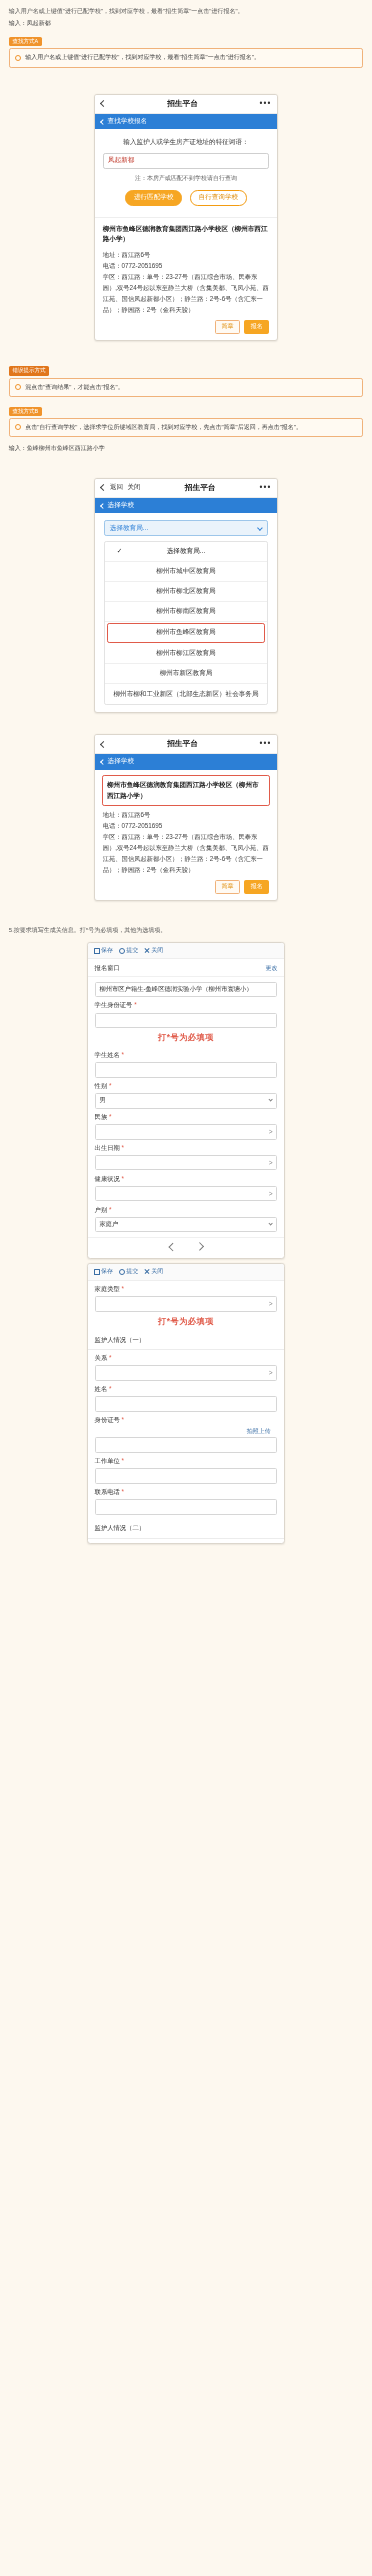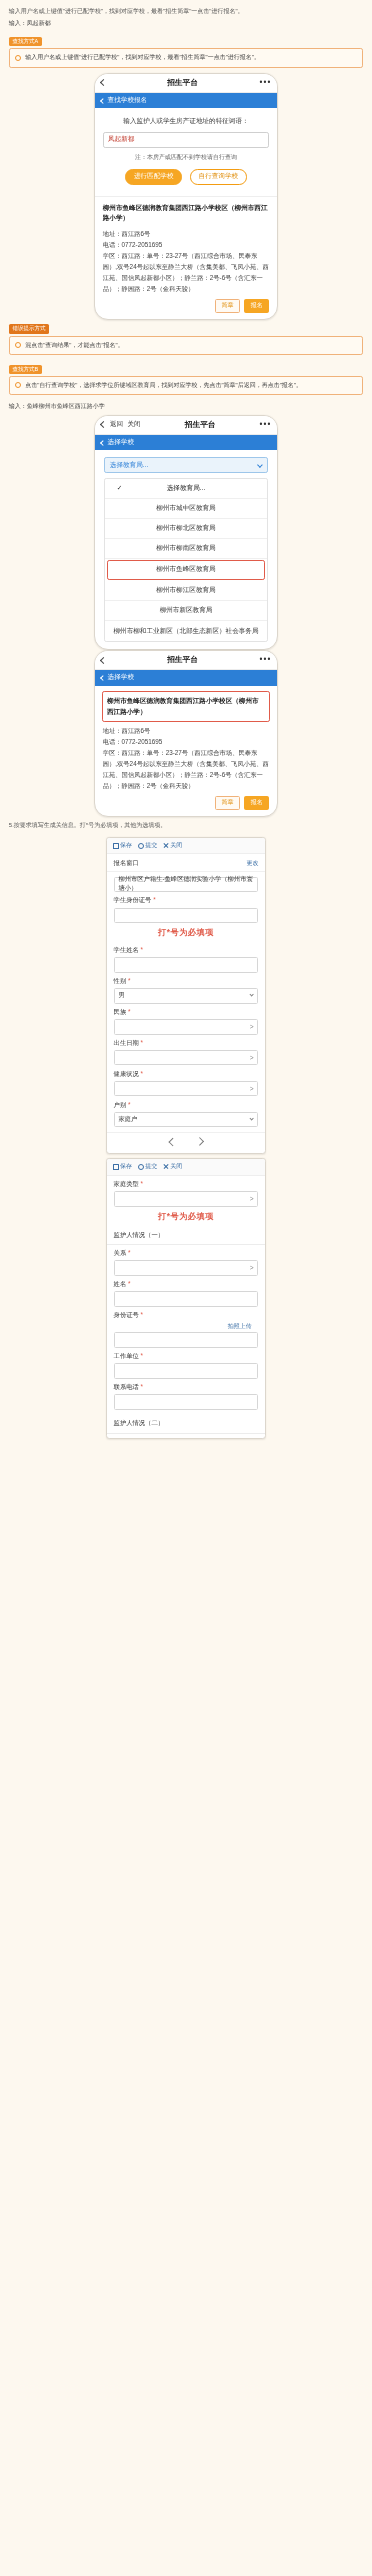--- a/index.html
+++ b/index.html
@@ -37,23 +37,23 @@
     position:relative;
   }
   .radio-dot {
     width:6px; height:6px; border-radius:50%;
     border:1.1px solid #f0932b; display:inline-block;
     vertical-align:middle; margin-right:2.7px;
   }
 
   
   .phone {
-    width: 184px; margin: 0 auto;
+    width: 184px; margin: 21px auto;
     background:#fff; border:0.5px solid #dcd6cc;
-    border-radius:14px; overflow:hidden;
+    border-radius:3px; overflow:hidden;
     box-shadow: 0 0.5px 1.6px rgba(0,0,0,.08);
   }
 
   
   .titlebar {
     height:18.7px; display:flex; align-items:center;
     justify-content:space-between; padding:0 5.5px;
     border-bottom:0.5px solid #ececec; background:#fff;
   }
   .titlebar .t-left { display:flex; align-items:center; gap:4.4px; }
@@ -141,21 +141,21 @@
     content:"\2713"; position:absolute; left:12px; color:#222; font-size:6.6px;
   }
   .opt.highlight {
     border:0.5px solid #e05b4a; border-radius:2.2px; margin:1.1px 2.2px;
     padding:4.4px 5.5px;
   }
   .opt.two { line-height:1.5; }
 
   
   .formcard {
-    width: 160px; margin: 4.4px auto; background:#fff;
+    width: 198px; margin: 4.4px auto; background:#fff;
     border:0.5px solid #dcd6cc; border-radius:3.3px; overflow:hidden;
     box-shadow: 0 0.5px 1.6px rgba(0,0,0,.08);
   }
   .formtoolbar {
     display:flex; gap:5.5px; align-items:center;
     padding:3.3px 5.5px; border-bottom:0.5px solid #eee; background:#fafafa;
   }
   .tb-item { display:flex; align-items:center; gap:1.6px; font-size:6px; color:#3a6ea5; }
   .ic { width:6px; height:6px; display:inline-block; }
   .ic.save { border:0.8px solid #3a6ea5; border-radius:0.5px; }

